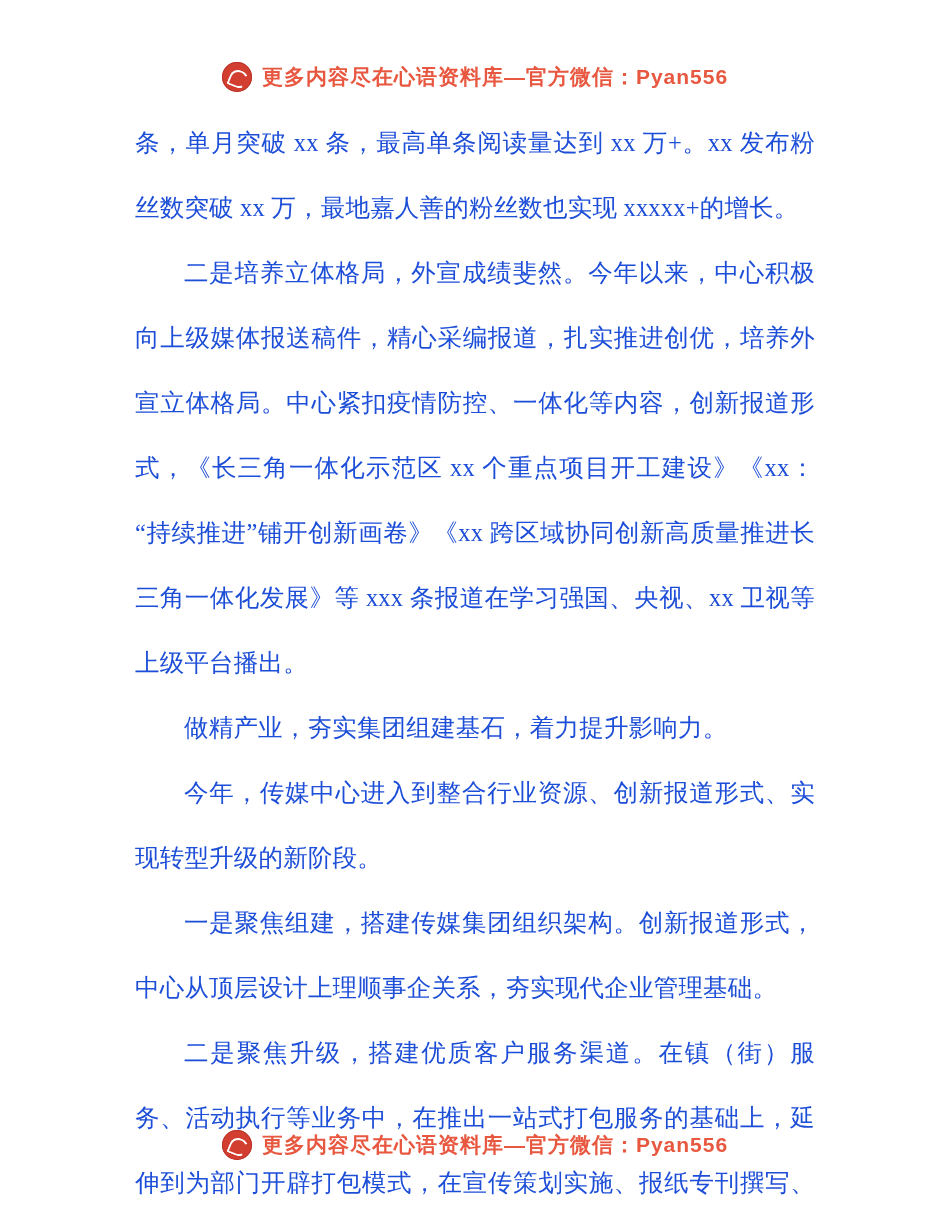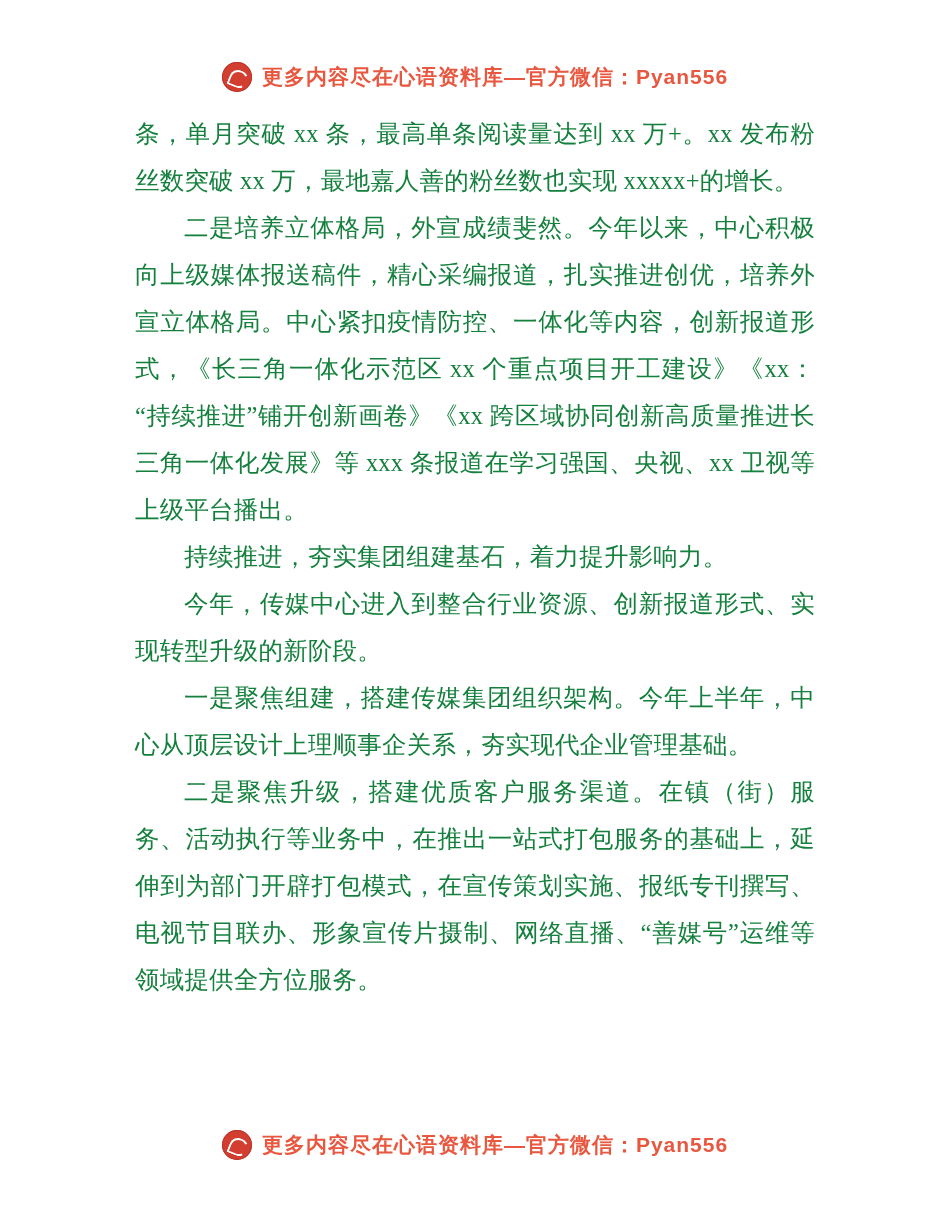--- a/index.html
+++ b/index.html
@@ -67,45 +67,45 @@
 
   
   .doc-body {
     position: absolute;
     left: 135px;
     right: 135px;
     top: 110px;
   }
   .para {
     font-size: 24.5px;
-    line-height: 47px;
-    color: #15803d;
+    line-height: 65px;
+    color: #1d4ed8;
     text-align: justify;
     text-justify: inter-ideograph;
     margin: 0 0 0 0;
     letter-spacing: 0.2px;
   }
   .para.indent { text-indent: 2em; }
 </style>
 </head>
 <body>
 
 <div class="page">
 
   <div class="watermark top">
     <div class="wm-logo"></div>
     <div class="wm-text"><span>更多内容尽在心语资料库—官方微信：</span><span class="wm-accent">Pyan556</span></div>
   </div>
 
   <div class="doc-body">
     <p class="para">条，单月突破 xx 条，最高单条阅读量达到 xx 万+。xx 发布粉丝数突破 xx 万，最地嘉人善的粉丝数也实现 xxxxx+的增长。</p>
     <p class="para indent">二是培养立体格局，外宣成绩斐然。今年以来，中心积极向上级媒体报送稿件，精心采编报道，扎实推进创优，培养外宣立体格局。中心紧扣疫情防控、一体化等内容，创新报道形式，《长三角一体化示范区 xx 个重点项目开工建设》《xx：“持续推进”铺开创新画卷》《xx 跨区域协同创新高质量推进长三角一体化发展》等 xxx 条报道在学习强国、央视、xx 卫视等上级平台播出。</p>
-    <p class="para indent">持续推进，夯实集团组建基石，着力提升影响力。</p>
+    <p class="para indent">做精产业，夯实集团组建基石，着力提升影响力。</p>
     <p class="para indent">今年，传媒中心进入到整合行业资源、创新报道形式、实现转型升级的新阶段。</p>
-    <p class="para indent">一是聚焦组建，搭建传媒集团组织架构。今年上半年，中心从顶层设计上理顺事企关系，夯实现代企业管理基础。</p>
+    <p class="para indent">一是聚焦组建，搭建传媒集团组织架构。创新报道形式，中心从顶层设计上理顺事企关系，夯实现代企业管理基础。</p>
     <p class="para indent">二是聚焦升级，搭建优质客户服务渠道。在镇（街）服务、活动执行等业务中，在推出一站式打包服务的基础上，延伸到为部门开辟打包模式，在宣传策划实施、报纸专刊撰写、电视节目联办、形象宣传片摄制、网络直播、“善媒号”运维等领域提供全方位服务。</p>
   </div>
 
   <div class="watermark bottom">
     <div class="wm-logo"></div>
     <div class="wm-text"><span>更多内容尽在心语资料库—官方微信：</span><span class="wm-accent">Pyan556</span></div>
   </div>
 
 </div>
 

